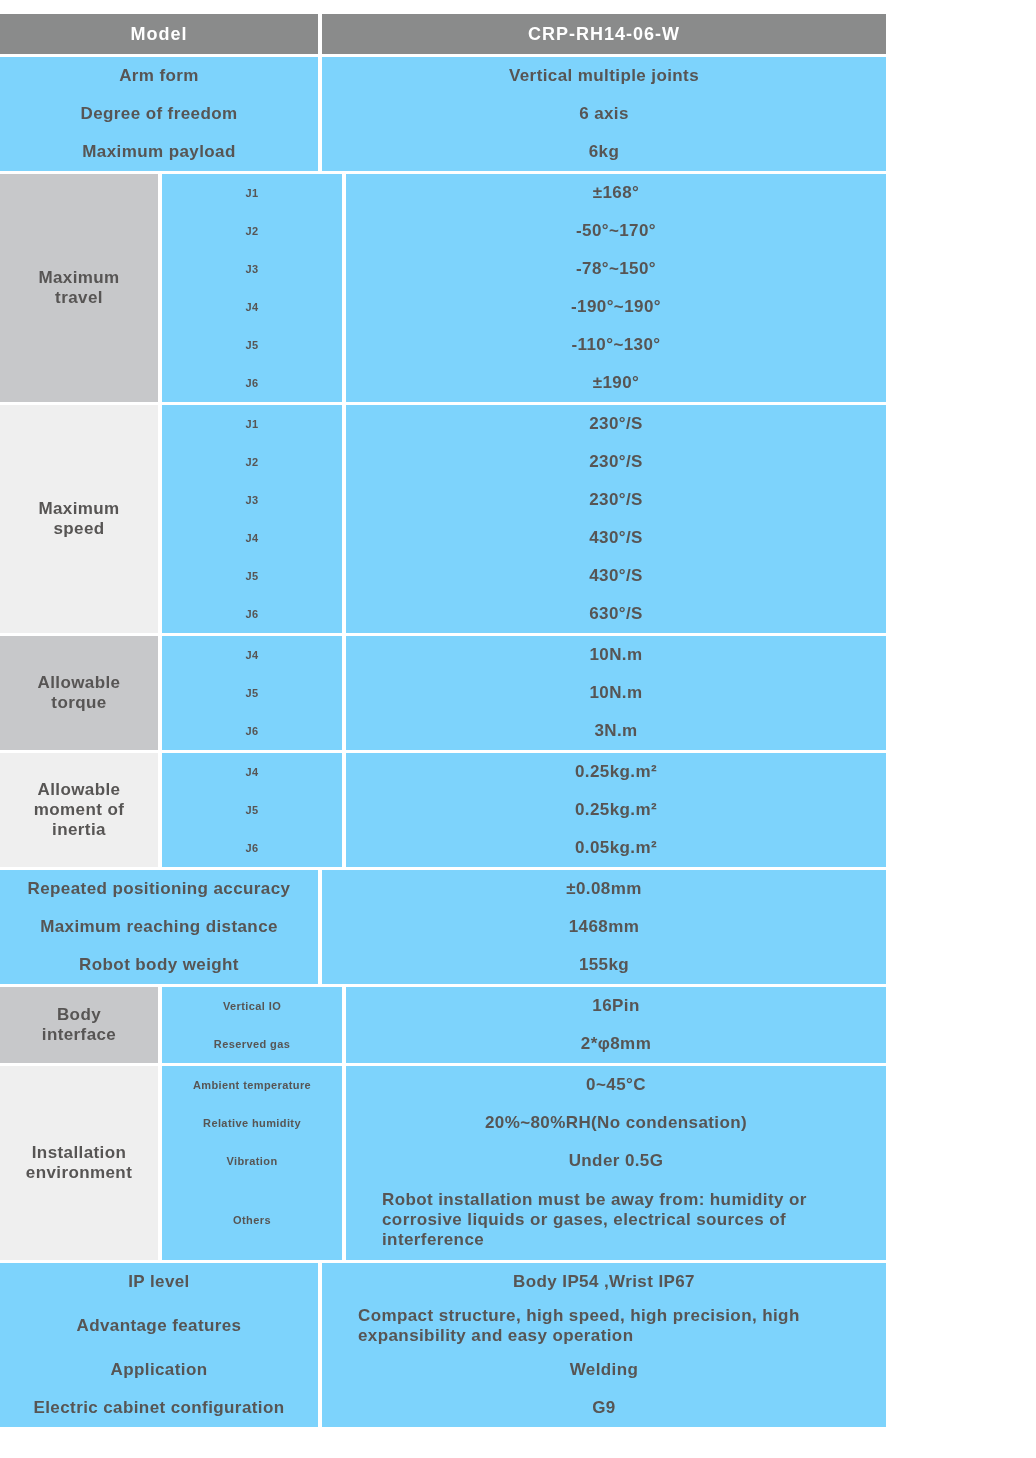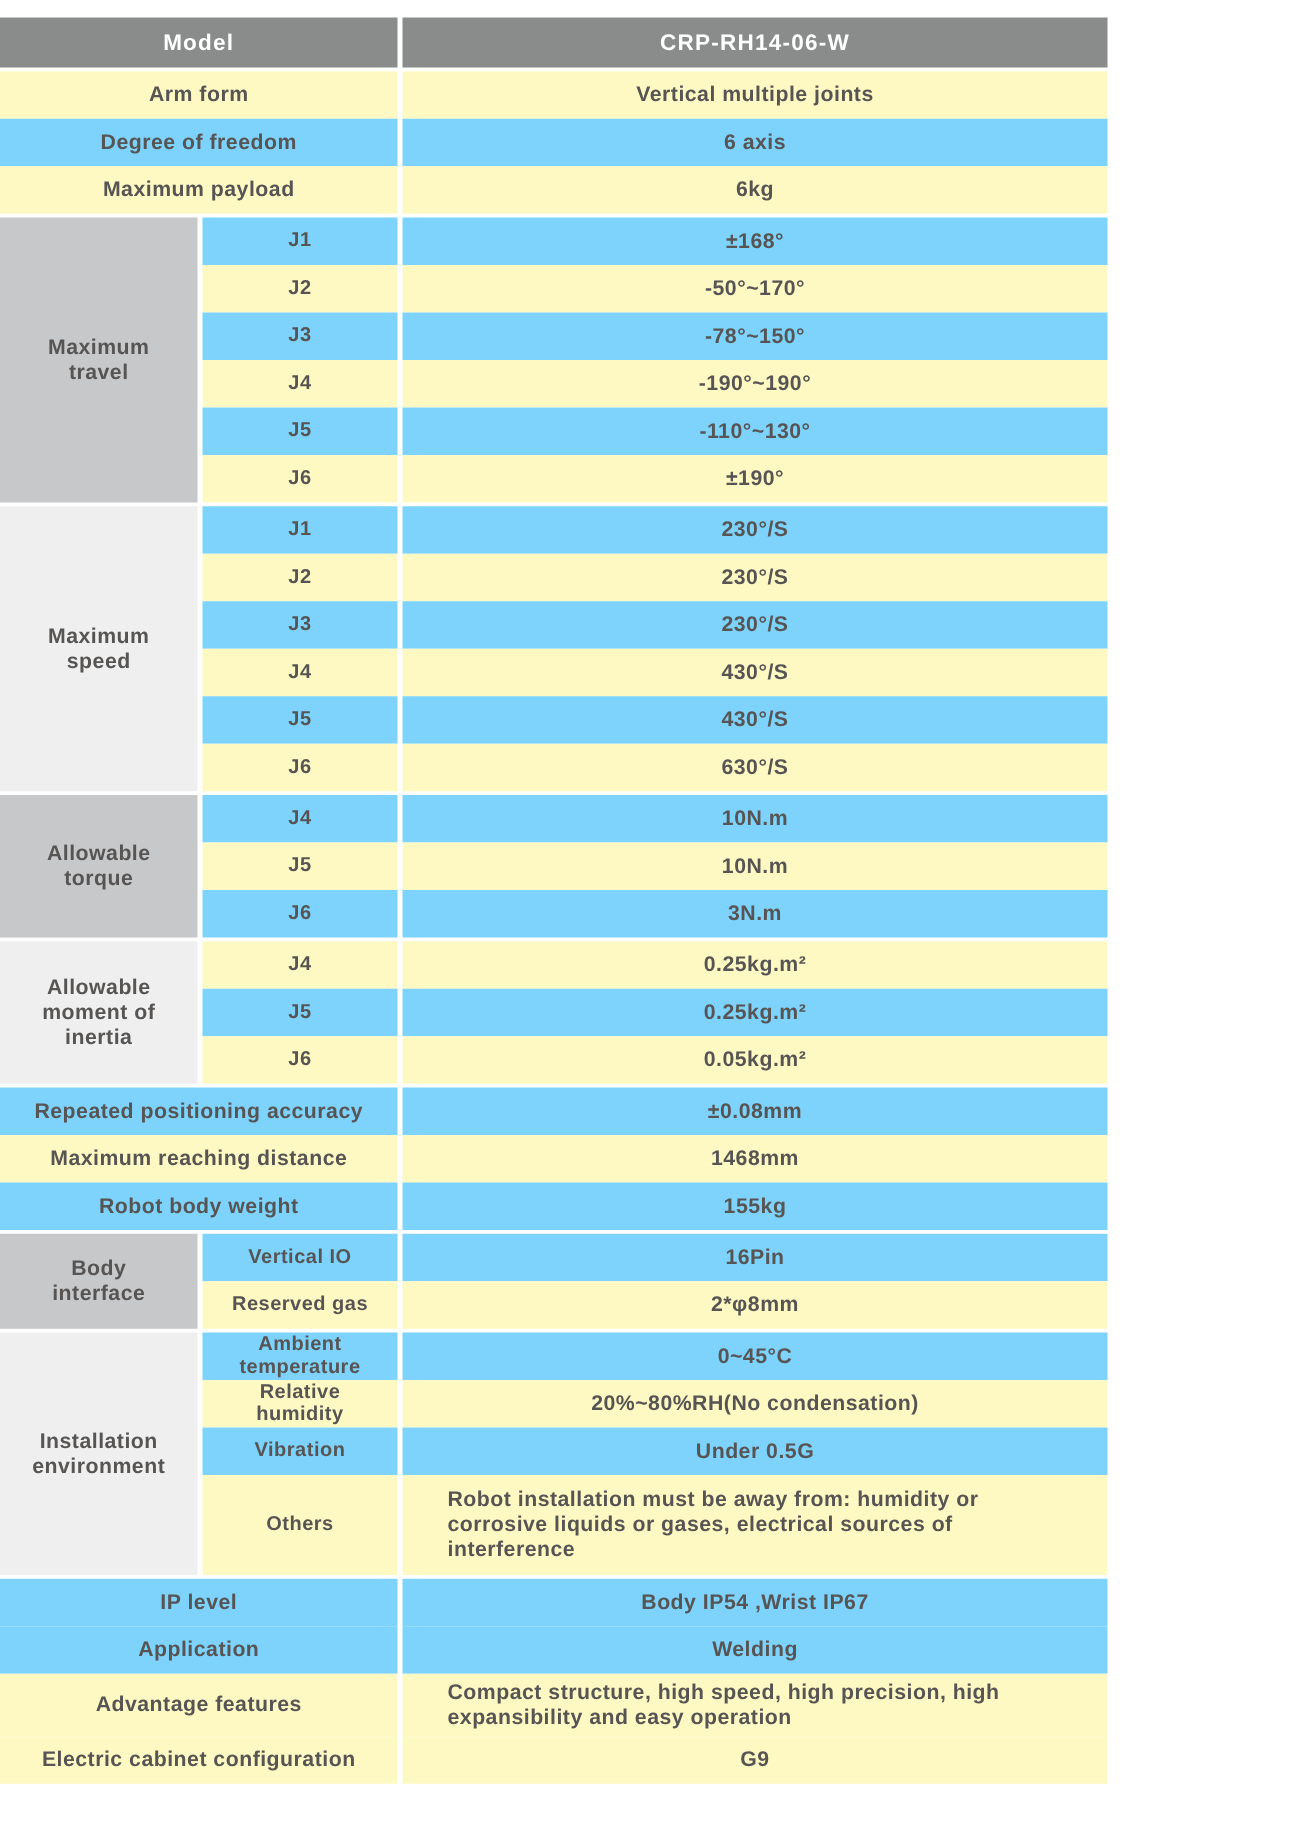--- a/index.html
+++ b/index.html
@@ -16,26 +16,26 @@
     font-size:17px;font-weight:600;letter-spacing:.4px;text-align:center;
     box-sizing:border-box;
   }
   .h38{height:38px;}
   .h40{height:40px;}
   .h50{height:50px;}
   .h80{height:80px;}
   
   .label-cell{width:318px;margin-right:4px;}
   .group-cell{width:158px;margin-right:4px;line-height:1.18;}
-  .sub-cell{width:156px;margin-right:4px;font-size:16px;line-height:1.12;}
+  .sub-cell{width:180px;margin-right:4px;font-size:11px;line-height:1.12;}
   .value-cell{flex:1;}
   
   .bg-dark{background:#8a8b8b;color:#ffffff;}
   .bg-g{background:#7dd3fc;}
-  .bg-w{background:#fef9c3;}
+  .bg-w{background:#7dd3fc;}
   .group-dark{background:#c7c8ca;}
   .group-light{background:#efefef;}
   
   .header-row .cell{font-size:18px;letter-spacing:1px;}
   
   .wrap-narrow{display:inline-block;max-width:114px;}
   .wrap-sub{display:inline-block;max-width:122px;}
   
   .value-left{justify-content:flex-start;text-align:left;padding-left:36px;padding-right:20px;line-height:1.16;}
 </style>
@@ -231,27 +231,27 @@
     </div>
   </div>
 
   <div class="sec">
     <div class="rows">
       <div class="row">
         <div class="cell label-cell bg-g h38">IP level</div>
         <div class="cell value-cell bg-g h38">Body IP54 ,Wrist IP67</div>
       </div>
       <div class="row">
+        <div class="cell label-cell bg-w h50">Advantage features</div>
+        <div class="cell value-cell value-left bg-w h50">Compact structure, high speed, high precision, high expansibility and easy operation</div>
+      </div>
+      <div class="row">
         <div class="cell label-cell bg-g h38">Application</div>
         <div class="cell value-cell bg-g h38">Welding</div>
       </div>
       <div class="row">
-        <div class="cell label-cell bg-w h50">Advantage features</div>
-        <div class="cell value-cell value-left bg-w h50">Compact structure, high speed, high precision, high expansibility and easy operation</div>
-      </div>
-      <div class="row">
         <div class="cell label-cell bg-w h38">Electric cabinet configuration</div>
         <div class="cell value-cell bg-w h38">G9</div>
       </div>
     </div>
   </div>
 
 </div>
 
 </body></html>

